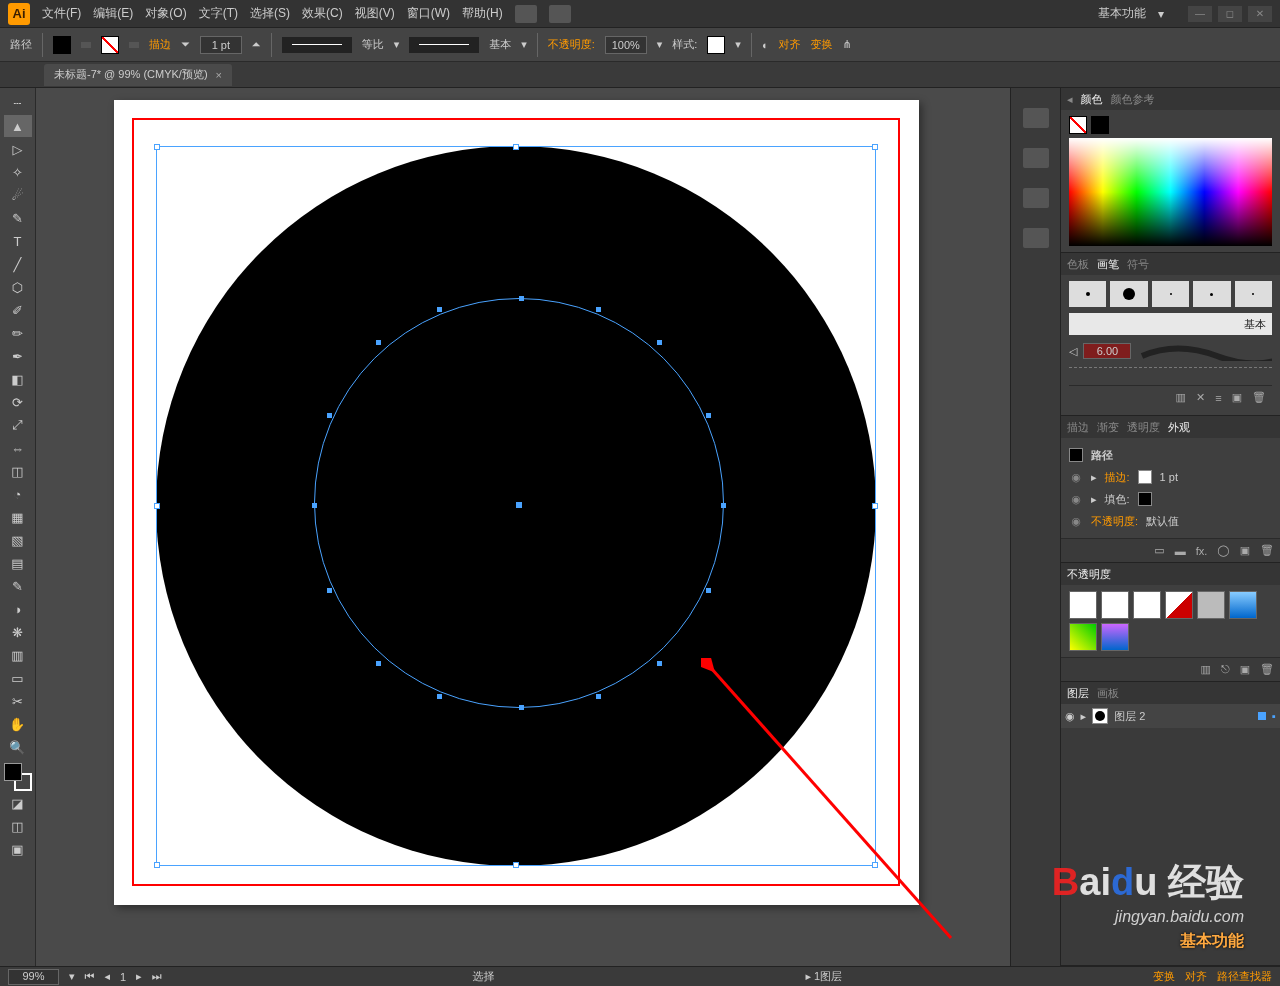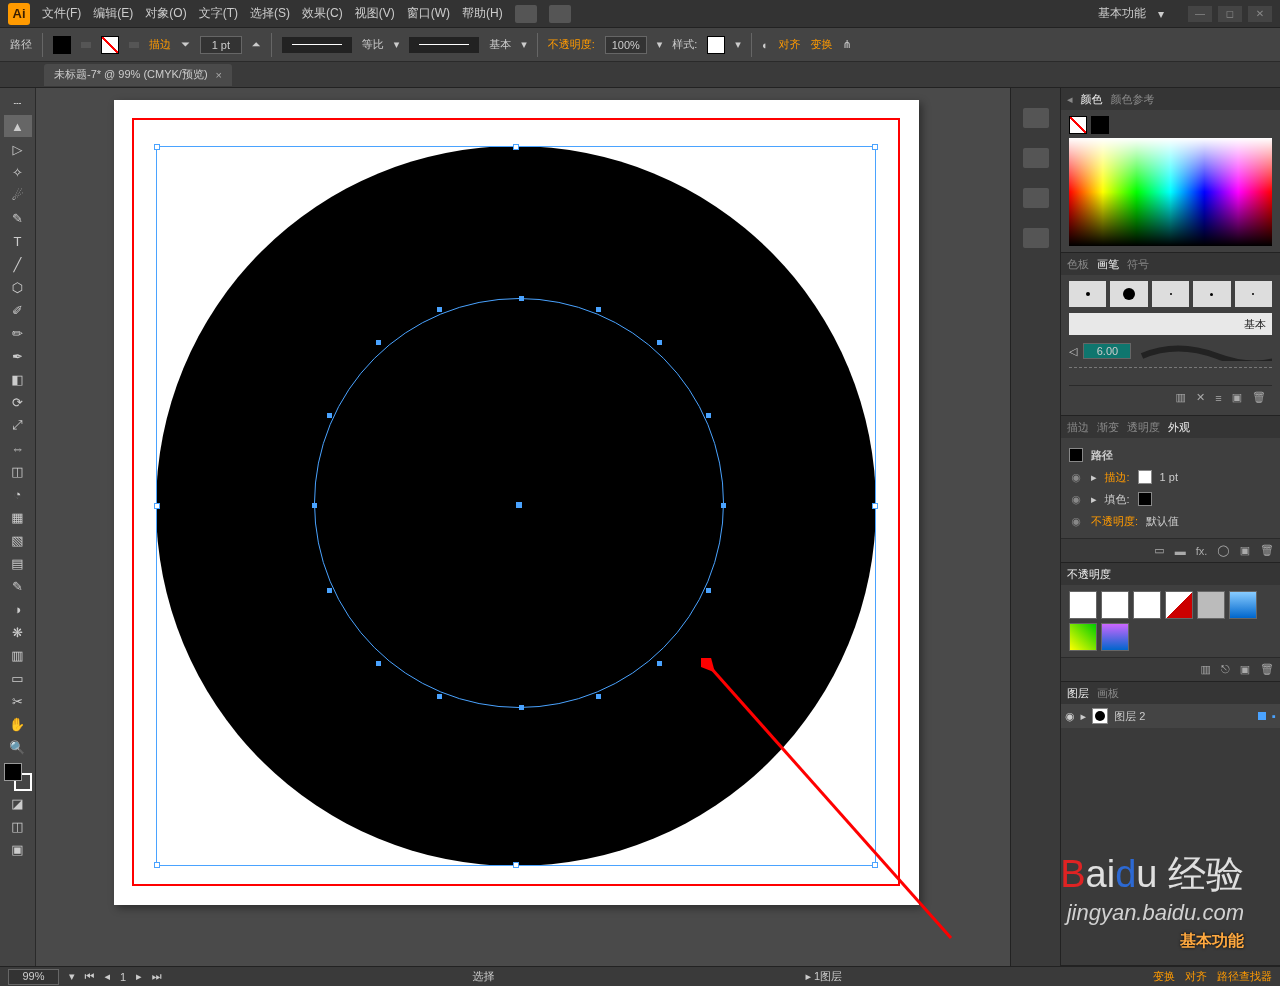--- a/index.html
+++ b/index.html
@@ -73,21 +73,21 @@
 
 .color-swatches { display: flex; gap: 4px; margin-bottom: 4px; }
 .spectrum { width: 100%; height: 108px; background: linear-gradient(to right, red, yellow, lime, cyan, blue, magenta, red); position: relative; }
 .spectrum::after { content:""; position:absolute; inset:0; background: linear-gradient(to bottom, rgba(255,255,255,1), rgba(255,255,255,0) 50%, rgba(0,0,0,0) 50%, rgba(0,0,0,1)); }
 
 .brush-row { display:flex; gap:4px; margin-bottom:6px;}
 .brush-cell { flex:1; height:26px; background:#ddd; display:flex;align-items:center;justify-content:center;}
 .brush-cell .dot { width:12px;height:12px;background:#000;border-radius:50%;}
 .brush-strip { height: 22px; background:#e8e8e8; display:flex;align-items:center;justify-content:flex-end;padding-right:6px;color:#222;}
 .brush-val { display:flex;align-items:center;gap:6px;margin-top:6px;}
-.brush-val input { width:48px;height:16px;background:#0f766e;border:1px solid #666;color:#ccc;text-align:center;font-size:11px;}
+.brush-val input { width:48px;height:16px;background:#7f1d1d;border:1px solid #666;color:#ccc;text-align:center;font-size:11px;}
 .brush-wave { flex:1; height:20px; }
 
 .appear-row { display:flex;align-items:center;gap:8px;height:22px;}
 .appear-row .sw { width:14px;height:14px;border:1px solid #888;}
 .appear-row .eye { width:14px;text-align:center;color:#888;}
 .appear-footer { height:24px;display:flex;align-items:center;justify-content:flex-end;gap:10px;padding-right:6px;color:#aaa;border-top:1px solid #2a2a2a;}
 
 .styles-grid { display:flex;flex-wrap:wrap;gap:4px;}
 .style-sw { width:28px;height:28px;border:1px solid #666;}
 
@@ -96,23 +96,23 @@
 .layer-row .thumb .c { width:10px;height:10px;background:#000;border-radius:50%;}
 .layer-row .sel-ind { width:8px;height:8px;background:#4aa3ff;margin-left:auto;}
 
 
 .statusbar { position: absolute; left: 0; right: 0; bottom: 0; height: 20px; background: #3a3a3a; display: flex; align-items: center; padding: 0 8px; gap: 10px; font-size: 11px; border-top:1px solid #222;}
 .statusbar .zoom { width: 51px; height: 16px; background: #333; border: 1px solid #666; text-align: center; }
 .statusbar .spacer { flex: 1; }
 
 
 .watermark { position: absolute; right: 36px; bottom: 60px; text-align: right; pointer-events: none; opacity: .92; }
-.watermark .big { font-size: 38px; font-weight: normal; color: #eee; }
+.watermark .big { font-size: 38px; font-weight: bold; color: #eee; }
 .watermark .big .red { color: #e22; } .watermark .big .blue { color: #2b6de0; }
-.watermark .url { font-size: 22px; color: #ddd; font-style: italic; }
+.watermark .url { font-size: 16px; color: #ddd; font-style: italic; }
 .watermark2 { position: absolute; right: 36px; bottom: 34px; color: #ffa940; font-size: 16px; font-weight: bold; text-shadow: 0 0 3px #000; pointer-events:none;}
 </style>
 </head>
 <body>
 
 <div class="menubar">
   <div class="app-logo">Ai</div>
   <span>文件(F)</span>
   <span>编辑(E)</span>
   <span>对象(O)</span>

